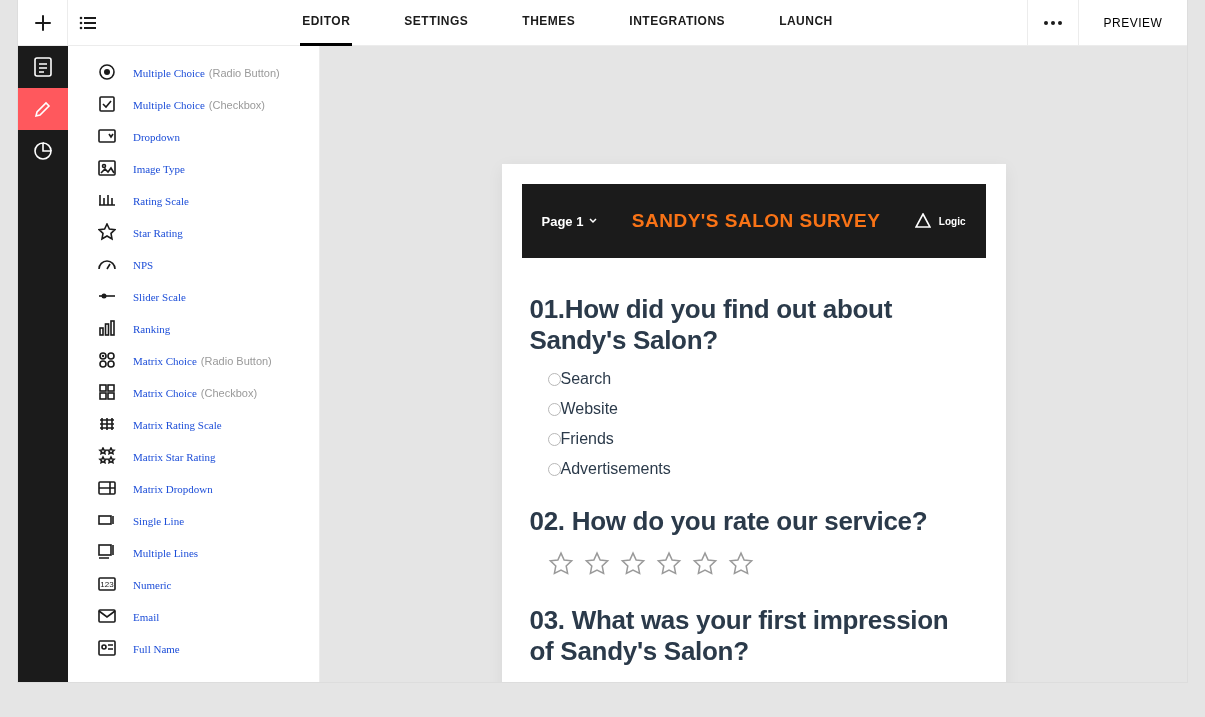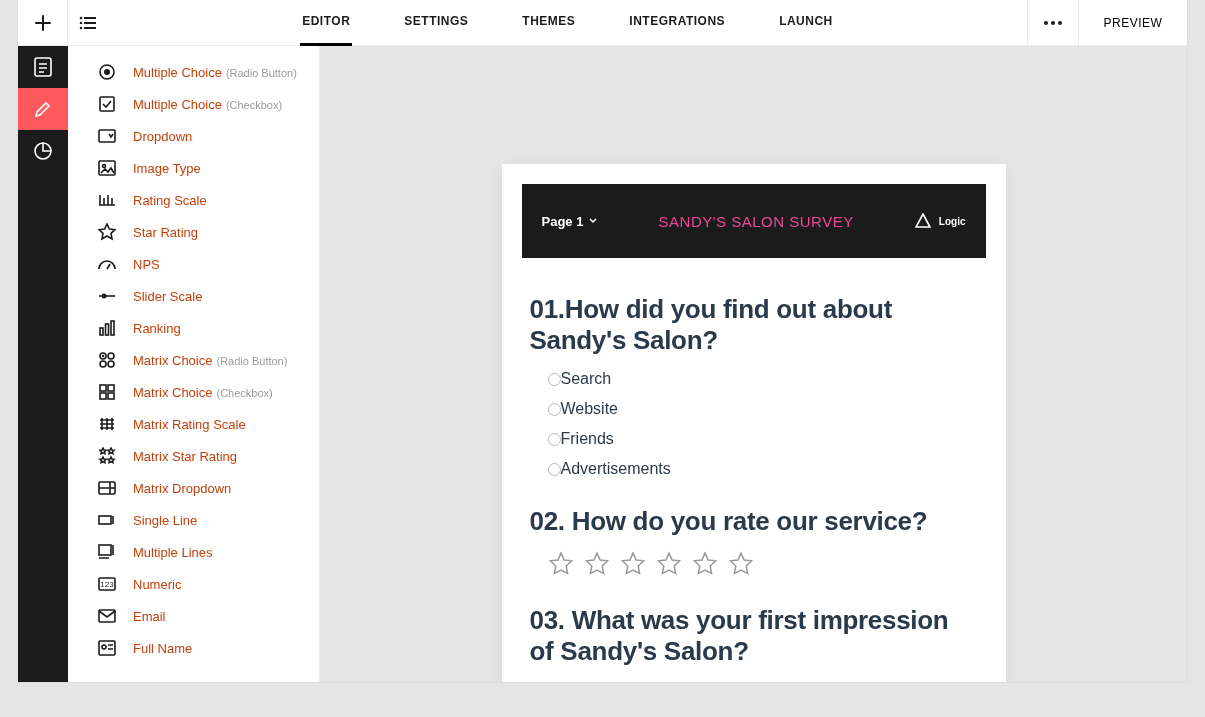--- a/index.html
+++ b/index.html
@@ -23,29 +23,29 @@
 
 .rail { width:50px; background:#1b1b1b; display:flex; flex-direction:column; }
 .rail .rail-item { height:42px; display:flex; align-items:center; justify-content:center; cursor:pointer; }
 .rail .rail-item.active { background:#ff585d; }
 .rail svg { stroke:#fff; fill:none; }
 
 
 .panel { width:252px; background:#fff; border-right:1px solid #ececec; overflow-y:auto; padding:10px 0; }
 .panel .qtype { display:flex; align-items:center; height:32px; padding:0 16px; cursor:pointer; gap:16px; }
 .panel .qtype .icon-wrap { width:20px; height:20px; display:flex; align-items:center; justify-content:center; flex-shrink:0;margin-left:13px;}
-.panel .qtype .label { font-size:13px; color:#c2410c; white-space:nowrap;}
+.panel .qtype .label { font-size:11px; color:#1d4ed8; white-space:nowrap;font-family:Liberation Serif, serif;}
 .panel .qtype .sub { font-size:11px; color:#9a9a9a; margin-left:4px;}
 
 
 .canvas { flex:1; background:#e5e5e5; display:flex; justify-content:center; padding-top:118px; overflow:hidden;}
 .survey-card { width:504px; background:#fff; height:600px; box-shadow:0 4px 16px rgba(0,0,0,0.06); }
 .survey-header { background:#1b1b1b; margin:20px; height:74px; display:flex; align-items:center; justify-content:space-between; padding:0 20px; }
 .survey-header .page-sel { color:#fff; font-size:13px; font-weight:600; display:flex; align-items:center; gap:6px; cursor:pointer;justify-content:center;}
-.survey-header .title { color:#ec4899; font-size:15px; font-weight:400; letter-spacing:0.5px; }
+.survey-header .title { color:#f97316; font-size:19px; font-weight:700; letter-spacing:0.5px; }
 .survey-header .logic { color:#fff; font-size:10px; font-weight:700; display:flex; align-items:center; gap:8px; cursor:pointer;}
 
 .questions { padding: 10px 28px; }
 .question { margin-bottom:28px; }
 .qtext { font-family: "Helvetica Neue", Arial, sans-serif; font-size:26px; font-weight:800; color:#2b3a4a; margin-bottom:14px; letter-spacing:-0.3px;margin-top:6px;}
 .qtext .num { font-weight:800; }
 .answers { padding-left:18px; display:flex; flex-direction:column; gap:12px; }
 .answer { display:flex; align-items:center; font-size:16px; color:#2b3a4a; font-family:"Helvetica Neue",Arial,sans-serif; font-weight:500;}
 .radio-circle { width:13px; height:13px; border:1.6px solid #b8b8b8; border-radius:50%; flex-shrink:0;}
 .stars-row { display:flex; gap:10px; padding-left:18px; }

